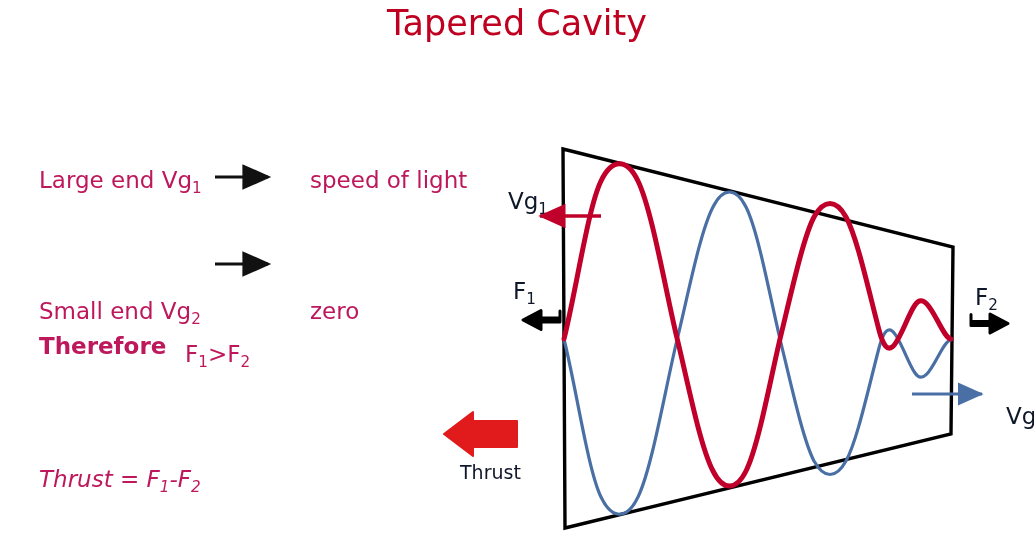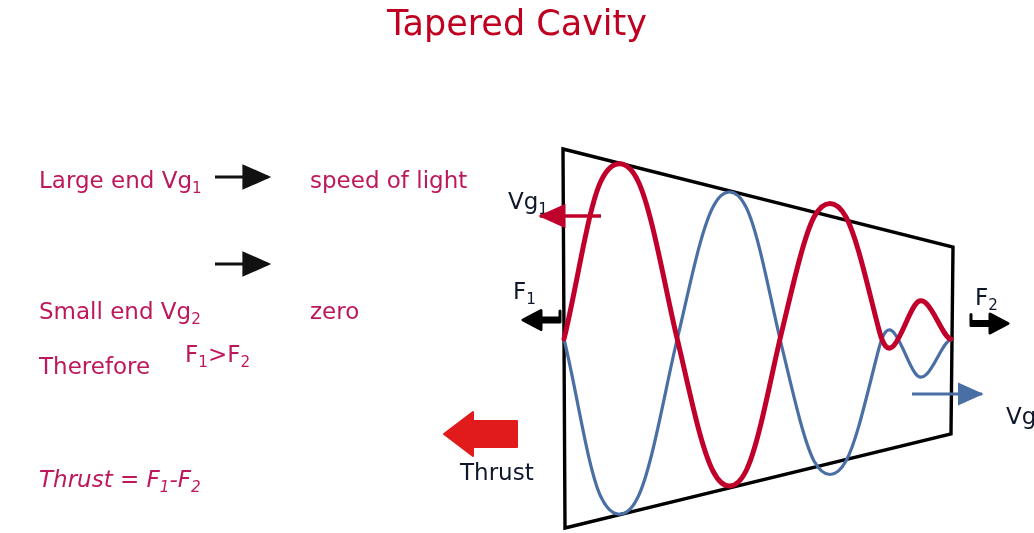--- a/index.html
+++ b/index.html
@@ -51,21 +51,21 @@
     font-size: 0.66em;
     vertical-align: baseline;
     position: relative;
     top: 0.30em;
   }
 
   #line1-left  { left: 39px;  top: 166px; }
   #line1-right { left: 310px; top: 166px; }
   #line2-left  { left: 39px;  top: 253px; margin-top: 44px; }
   #line2-right { left: 310px; top: 253px; margin-top: 44px; }
-  #line3       { left: 39px;  top: 352px; }
+  #line3       { left: 39px;  top: 332px; font-weight: bold; }
   #line3-rel   { left: 185px; top: 340px; text-align: right; }
   #line4       { left: 39px;  top: 465px; font-style: italic; }
 
   
   .diaglabel {
     position: absolute;
     font-size: 23px;
     line-height: 32px;
     color: #0f172a;
     white-space: nowrap;
@@ -73,21 +73,21 @@
   .diaglabel sub {
     font-size: 0.66em;
     vertical-align: baseline;
     position: relative;
     top: 0.30em;
   }
   #label-vg1 { left: 508px; top: 185px; }
   #label-f1  { left: 513px; top: 275px; }
   #label-f2  { left: 975px; top: 281px; text-align: center; }
   #label-vg2 { left: 1006px; top: 400px; }
-  #label-thrust { left: 460px; top: 456px; font-size: 23px; }
+  #label-thrust { left: 460px; top: 456px; font-size: 19px; }
 
   
   #diagram {
     position: absolute;
     left: 0; top: 0;
     width: 1034px;
     height: 533px;
     overflow: visible;
   }
 </style>

